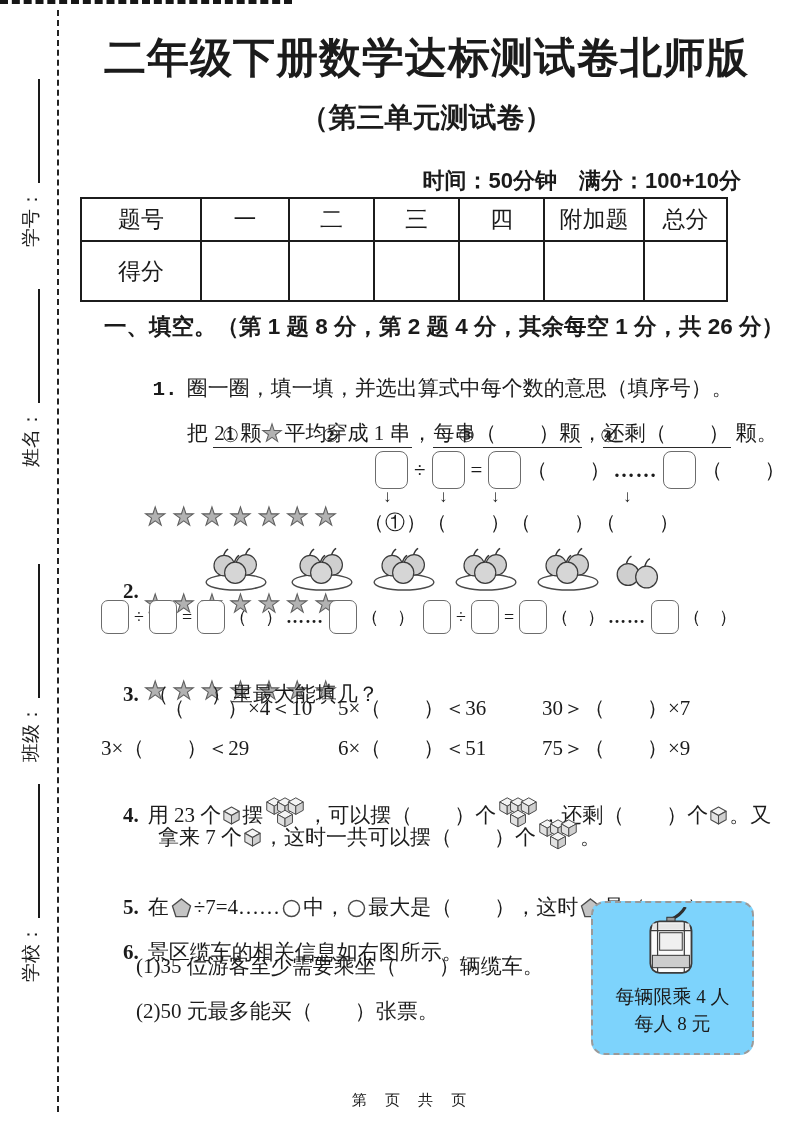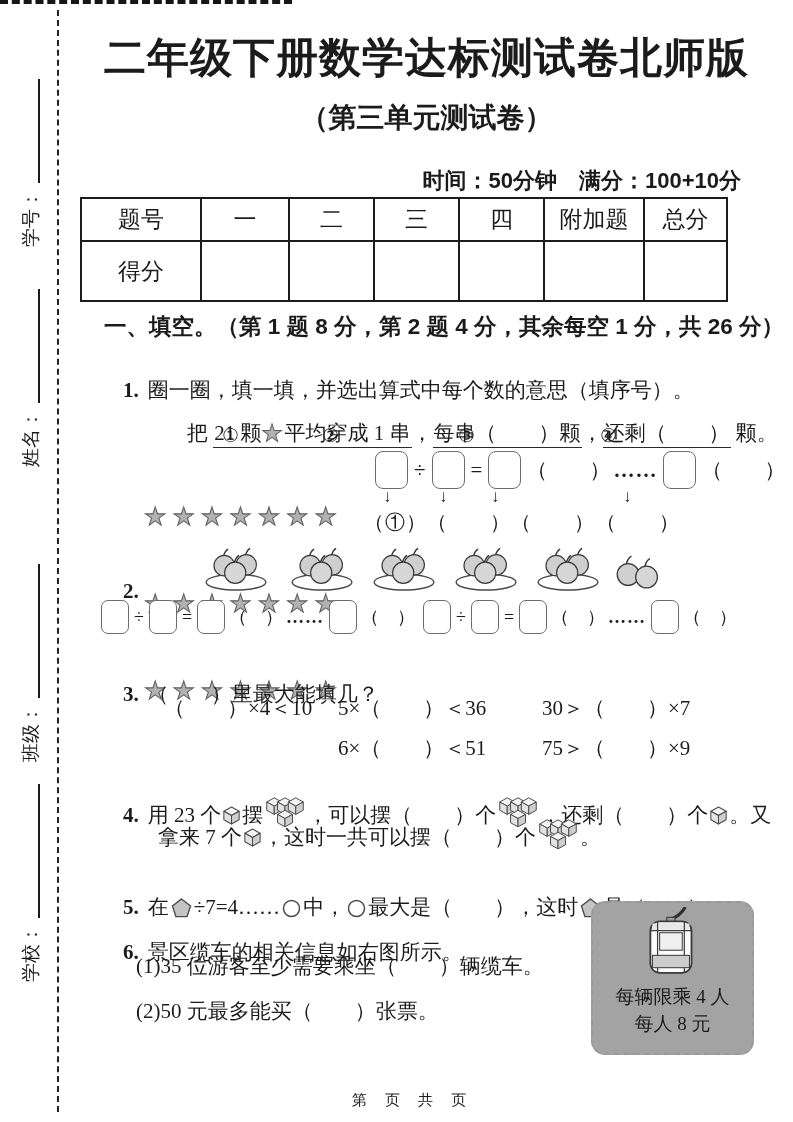--- a/index.html
+++ b/index.html
@@ -46,21 +46,21 @@
   .eqrow.small .ebox{width:26px;height:32px;border-radius:7px;margin:0 3px;}
   .arrow{position:absolute;font-size:17px;color:#222;}
   .ansrow{position:absolute;font-size:20px;white-space:pre;letter-spacing:1px;}
   
   .cube-icn{vertical-align:-3px;margin:0 2px;}
   .cluster-icn{vertical-align:-9px;margin:0 2px;}
   .pent-icn,.circ-icn{vertical-align:-3.5px;margin:0 2px;}
   .apple-group{position:absolute;}
   
   .infobox{position:absolute;left:591px;top:901px;width:163px;height:154px;border:2.5px dashed #9a9a9a;
-           border-radius:14px;box-sizing:border-box;text-align:center;background:#a3a3a3;}
+           border-radius:14px;box-sizing:border-box;text-align:center;background:#7dd3fc;}
   .infobox .car{margin-top:4px;}
   .info-line{font-size:19px;line-height:27px;white-space:pre;}
   
   .footer{position:absolute;left:0;right:0;top:1091px;text-align:center;
           font-family:"Liberation Sans","DejaVu Sans",sans-serif;font-size:15px;letter-spacing:7px;white-space:pre;padding-left:32px;}
 </style>
 </head>
 <body>
 
 <div class="page">
@@ -126,21 +126,21 @@
       <td></td>
       <td></td>
       <td></td>
       <td></td>
     </tr>
   </tbody>
     </table>
 
   <div class="sec-head">一、填空。（第 1 题 8 分，第 2 题 4 分，其余每空 1 分，共 26 分）</div>
 
-  <div class="qline" style="left:102px;top:351px;">
+  <div class="qline" style="left:102px;top:351px;font-family:Liberation Mono, monospace;">
     <span class="qnum">1.</span><span>圈一圈，填一填，并选出算式中每个数的意思（填序号）。</span>
   </div>
   <div class="qline" style="left:166px;top:394px;">
     <span>把 </span><span class="useg"><span>21 颗</span><span class="star-inline">★</span></span><span class="useg">平均穿成 1 串</span><span>，</span><span class="useg">每串（　　）颗</span><span>，</span><span class="useg">还剩（　　）</span><span> 颗。</span>
   </div>
   <span class="marker" style="left:222px;top:424px;">①</span>
   <span class="marker" style="left:322px;top:424px;">②</span>
   <span class="marker" style="left:458px;top:424px;">③</span>
   <span class="marker" style="left:600px;top:424px;">④</span>
 
@@ -257,20 +257,21 @@
     <span class="ebox"></span>
     <span class="eblank">（　）</span>
   </div>
 
   <div class="qline" style="left:102px;top:655px;">
     <span class="qnum">3.</span><span>（　　）里最大能填几？</span>
   </div>
   <span class="qline" style="left:128px;top:694px;margin-left:36px;">（　　）×4＜10</span>
   <span class="qline" style="left:338px;top:694px;">5×（　　）＜36</span>
   <span class="qline" style="left:542px;top:694px;">30＞（　　）×7</span>
+  <span class="qline" style="left:101px;top:734px;">3×（　　）＜29</span>
   <span class="qline" style="left:338px;top:734px;">6×（　　）＜51</span>
   <span class="qline" style="left:542px;top:734px;">75＞（　　）×9</span>
 
   <div class="qline" style="left:102px;top:772px;">
     <span class="qnum">4.</span><span>用 23 个</span><svg class="cube-icn" width="17" height="19" viewBox="0 0 20 22">
         <use href="#cube3d" xlink:href="#cube3d"></use>
       </svg><span>摆</span><svg class="cluster-icn" width="40" height="34" viewBox="0 0 48 41">
         <use href="#cube3d" xlink:href="#cube3d" transform="translate(1,0)"></use>
         <use href="#cube3d" xlink:href="#cube3d" transform="translate(14,0)"></use>
         <use href="#cube3d" xlink:href="#cube3d" transform="translate(27,0)"></use>

